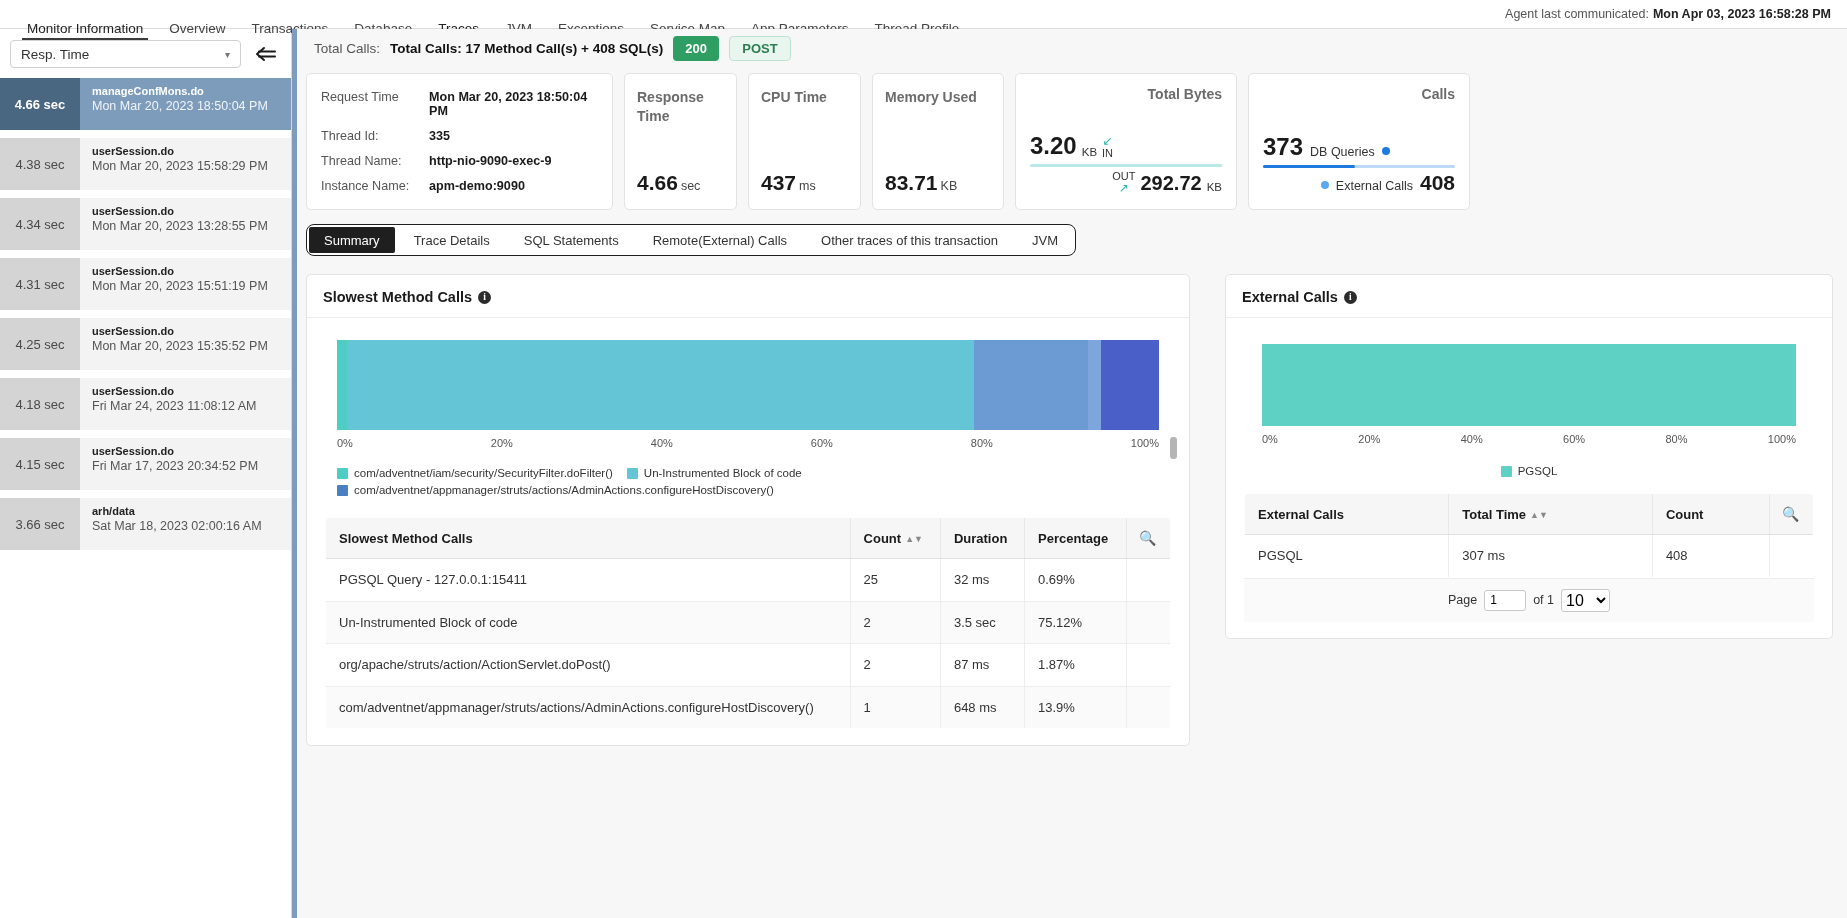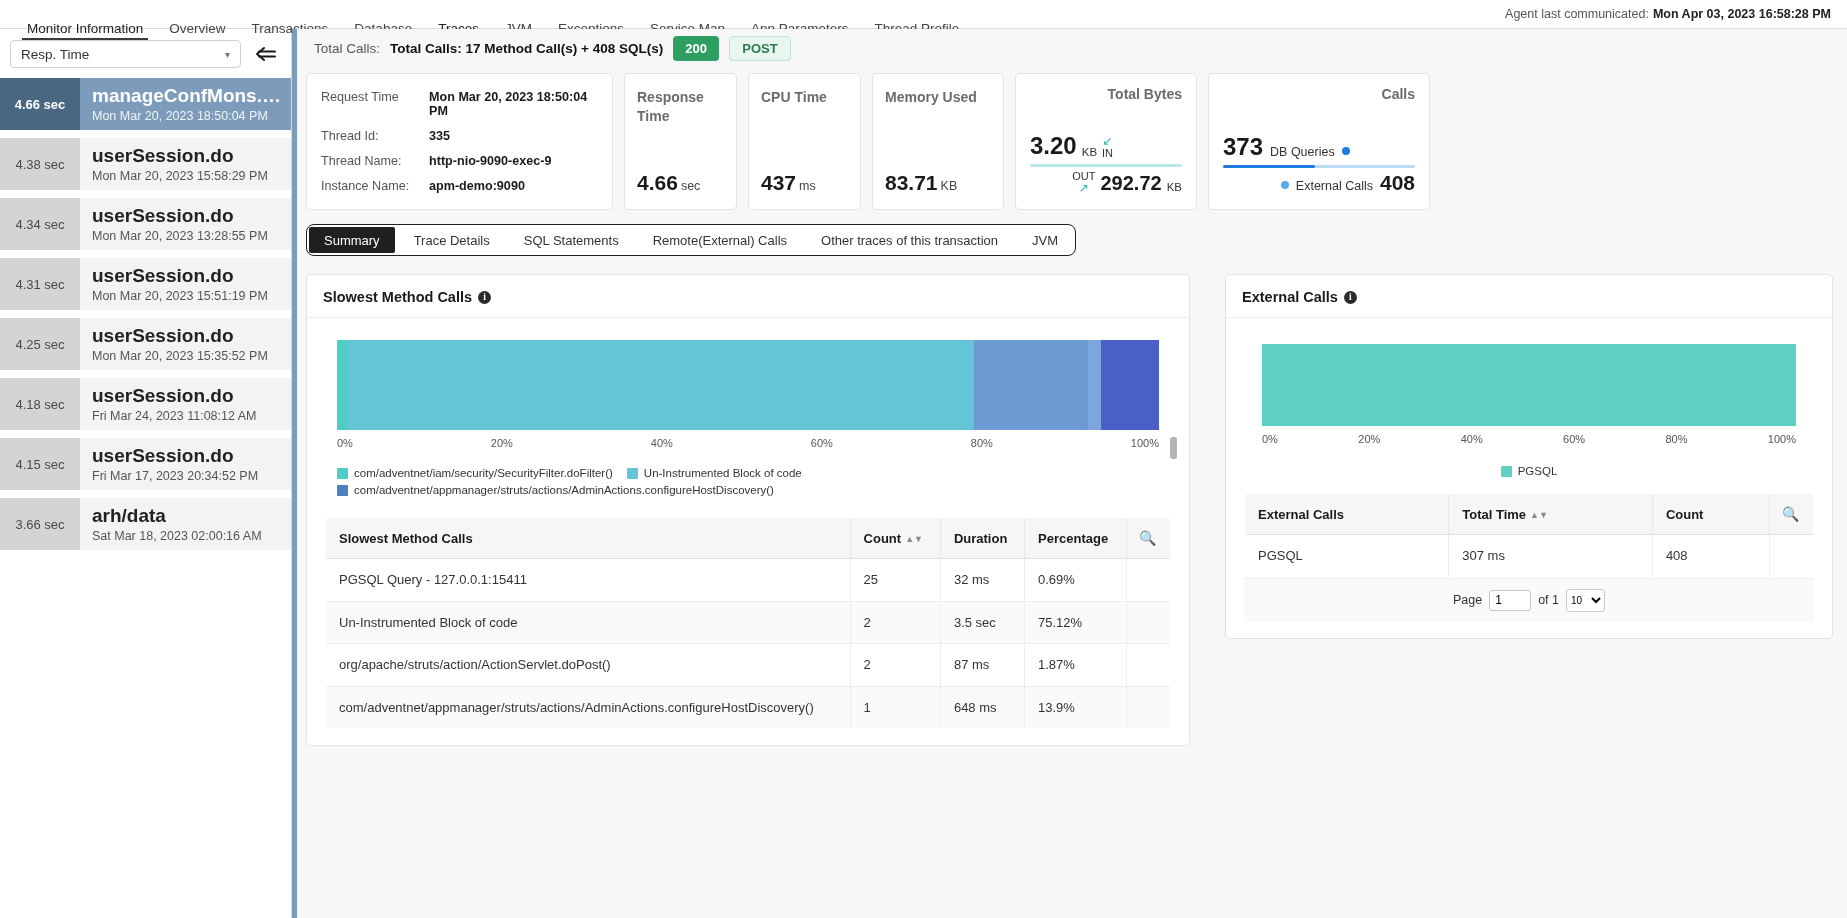--- a/index.html
+++ b/index.html
@@ -102,21 +102,21 @@
     color: #4a4a4a;
     font-size: 13px;
     display: flex; align-items: center; justify-content: center;
   }
   .trace-item .meta {
     flex: 1;
     padding: 7px 8px 0 12px;
     overflow: hidden;
   }
   .trace-item .meta .nm {
-    font-size: 19px; font-weight: bold; color: #222;
+    font-size: 11px; font-weight: bold; color: #222;
     white-space: nowrap; overflow: hidden; text-overflow: ellipsis;
   }
   .trace-item .meta .ts {
     font-size: 12.5px; color: #555; margin-top: 2px;
     white-space: nowrap; overflow: hidden;
   }
   .trace-item.selected { background: #7d9cbb; }
   .trace-item.selected .dur { background: #4a6782; color: #fff; font-weight: bold; }
   .trace-item.selected .meta .nm { color: #fff; }
   .trace-item.selected .meta .ts { color: #f0f4f8; }
@@ -181,21 +181,21 @@
     font-size: 14px; font-weight: bold; color: #6b6b6b; line-height: 1.35;
   }
   .card-metric .mval {
     margin-top: auto;
     font-size: 21px; font-weight: bold; color: #1a1a1a;
   }
   .card-metric .mval .u {
     font-size: 12.5px; font-weight: normal; color: #444; margin-left: 3px;
   }
 
-  .card-bytes { width: 182px; padding: 12px 14px 14px 14px; display: flex; flex-direction: column; }
+  .card-bytes { width: 222px; padding: 12px 14px 14px 14px; display: flex; flex-direction: column; }
   .card-calls { width: 222px; padding: 12px 14px 14px 14px; display: flex; flex-direction: column; }
   .card-bytes .ctitle, .card-calls .ctitle {
     font-size: 14px; font-weight: bold; color: #6b6b6b;
     text-align: right;
   }
   .bytes-body { margin-top: auto; }
   .bytes-top { display: flex; align-items: flex-end; gap: 5px; }
   .bytes-top .num { font-size: 24px; font-weight: bold; color: #1a1a1a; }
   .bytes-top .unit { font-size: 11.5px; color: #333; margin-bottom: 2px; }
   .dir { display: flex; flex-direction: column; align-items: center; margin-bottom: 1px; }
@@ -328,21 +328,21 @@
     color: #333;
   }
   .pager input {
     width: 42px; height: 21px;
     border: 1px solid #c9c9c9; border-radius: 3px;
     font-size: 12px; padding: 0 5px;
     font-family: "Liberation Sans", sans-serif;
   }
   .pager select {
     height: 23px; border: 1px solid #c9c9c9; border-radius: 3px;
-    font-size: 10px; font-family: "Liberation Sans", sans-serif;
+    font-size: 16px; font-family: "Liberation Sans", sans-serif;
     background: #fff;
   }
 
   .ext-chart { padding: 26px 36px 4px 36px; }
   .ext-bar { height: 82px; background: #5fd0c4; width: 100%; }
   .ext-legend { display: flex; justify-content: center; padding: 16px 0 16px 0; }
 </style>
 </head>
 <body>
 

